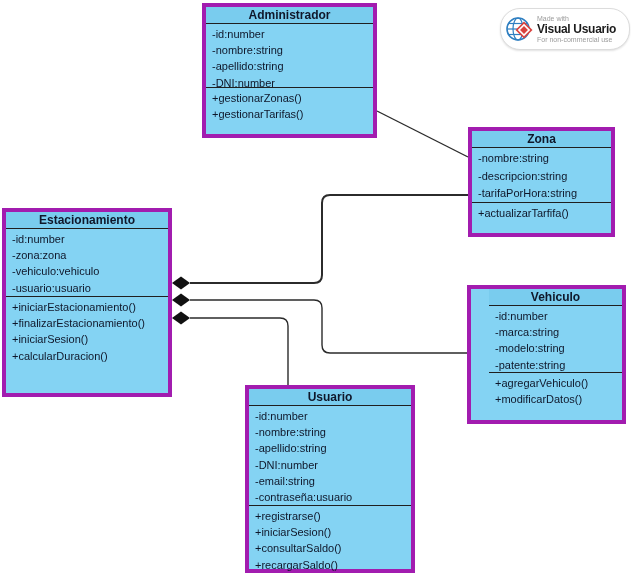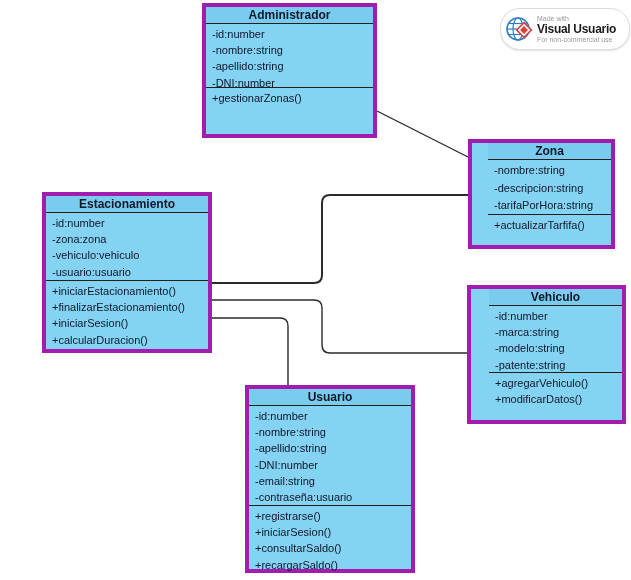--- a/index.html
+++ b/index.html
@@ -11,24 +11,24 @@
     box-sizing:border-box;display:flex;flex-direction:column;color:#0f172a;}
   .uml-title{flex:0 0 auto;height:16px;line-height:16px;text-align:center;font-weight:bold;
     font-size:12px;background:#79ccee;border-bottom:1px solid #1f1f1f;}
   .uml-attrs{flex:0 0 auto;border-bottom:1px solid #1f1f1f;padding:2px 0 0 0;box-sizing:border-box;}
   .uml-methods{flex:1 1 auto;padding:2px 0 0 0;}
   .uml-row{font-size:11px;line-height:16.2px;padding-left:6px;white-space:nowrap;}
 
   
   #cls-administrador{left:202px;top:3px;width:175px;height:135px;}
   #cls-administrador .uml-attrs{height:64px;}
-  #cls-zona{left:468px;top:139px;width:147px;height:110px;padding-left:16px;}
+  #cls-zona{left:468px;top:127px;width:147px;height:110px;}
   #cls-zona .uml-attrs{height:55px;}
   #cls-zona .uml-row{line-height:17.5px;}
-  #cls-estacionamiento{left:2px;top:192px;width:170px;height:161px;margin-left:40px;}
+  #cls-estacionamiento{left:2px;top:208px;width:170px;height:189px;}
   #cls-estacionamiento .uml-attrs{height:68px;}
   #cls-vehiculo{left:467px;top:285px;width:159px;height:139px;padding-left:18px;}
   #cls-vehiculo .uml-attrs{height:67px;}
   #cls-usuario{left:245px;top:385px;width:170px;height:188px;}
   #cls-usuario .uml-attrs{height:100px;}
 
   
   .vp-badge{position:absolute;left:500px;top:8px;width:128px;height:40px;z-index:3;
     background:#ffffff;border:1px solid #dcdcdc;border-radius:20px;
     box-shadow:0 1px 2px rgba(0,0,0,0.12);display:flex;align-items:center;}
@@ -61,20 +61,21 @@
   <div class="uml-class" id="cls-administrador">
     <div class="uml-title">Administrador</div>
     <div class="uml-attrs">
         <div class="uml-row">-id:number</div>
         <div class="uml-row">-nombre:string</div>
         <div class="uml-row">-apellido:string</div>
         <div class="uml-row">-DNI:number</div>
       </div>
     <div class="uml-methods">
         <div class="uml-row">+gestionarZonas()</div>
+        <div class="uml-row">+gestionarTarifas()</div>
       </div>
   </div>
 
   <div class="uml-class" id="cls-zona">
     <div class="uml-title">Zona</div>
     <div class="uml-attrs">
         <div class="uml-row">-nombre:string</div>
         <div class="uml-row">-descripcion:string</div>
         <div class="uml-row">-tarifaPorHora:string</div>
       </div>

